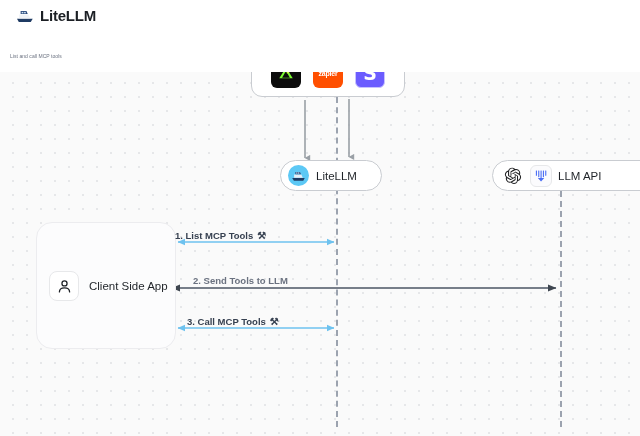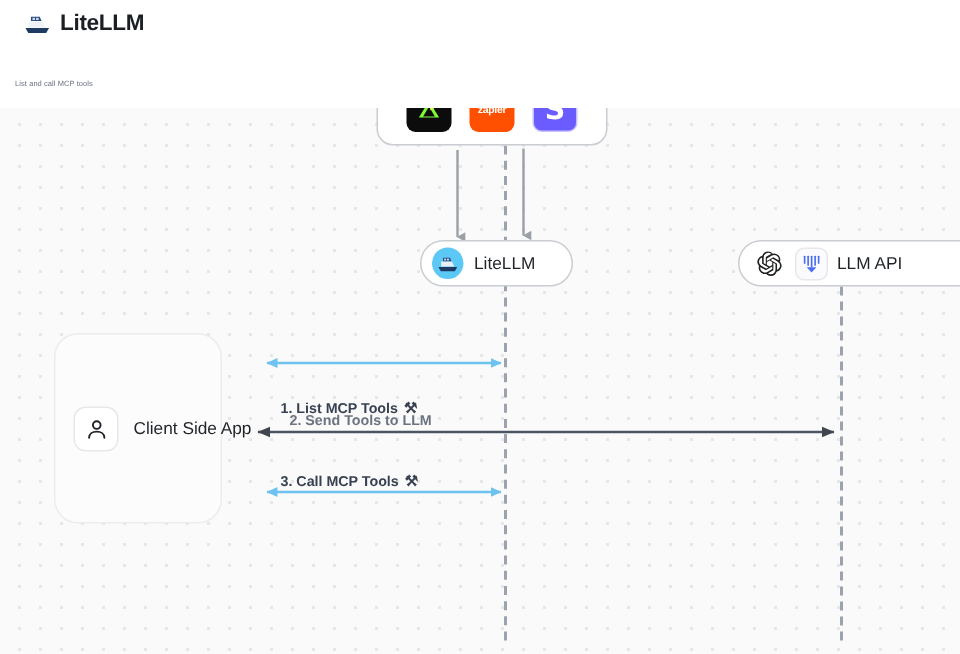--- a/index.html
+++ b/index.html
@@ -185,21 +185,21 @@
     align-items: center;
     justify-content: center;
     flex: none;
   }
   .api-badge.boxed { border: 1px solid #e7e8ea; background: #fbfbfd; }
 
   
   #client-app {
     position: absolute;
     left: 36px; top: 222px;
-    width: 112px; height: 127px;
+    width: 140px; height: 127px;
     background: #fcfcfd;
     border: 1.2px solid #ececef;
     border-radius: 16px;
     z-index: 12;
   }
   #client-app-inner {
     position: absolute;
     left: 12px; top: 48px;
     display: flex;
     align-items: center;
@@ -340,21 +340,21 @@
     <span id="client-icon-box">
       <svg width="17" height="17" viewBox="0 0 24 24" fill="none" stroke="#1f2328" stroke-width="1.8" stroke-linecap="round">
         <circle cx="12" cy="7.6" r="3.6"></circle>
         <path d="M4.8 19.6c0-3.6 3.2-5.8 7.2-5.8s7.2 2.2 7.2 5.8"></path>
       </svg>
     </span>
     <span id="client-app-label">Client Side App</span>
   </div>
 </div>
 
-<div class="flow-label" style="left:187px; top:230px;margin-top:37px;">
+<div class="flow-label" style="left:175px; top:230px;">
   <span>1. List MCP Tools</span>
   <span class="tool-emoji">⚒</span>
 </div>
 
 <div class="flow-label muted" style="left:193px; top:275px;font-weight:bold;">
   <span>2. Send Tools to LLM</span>
 </div>
 
 <div class="flow-label" style="left:187px; top:316px;">
   <span>3. Call MCP Tools</span>

